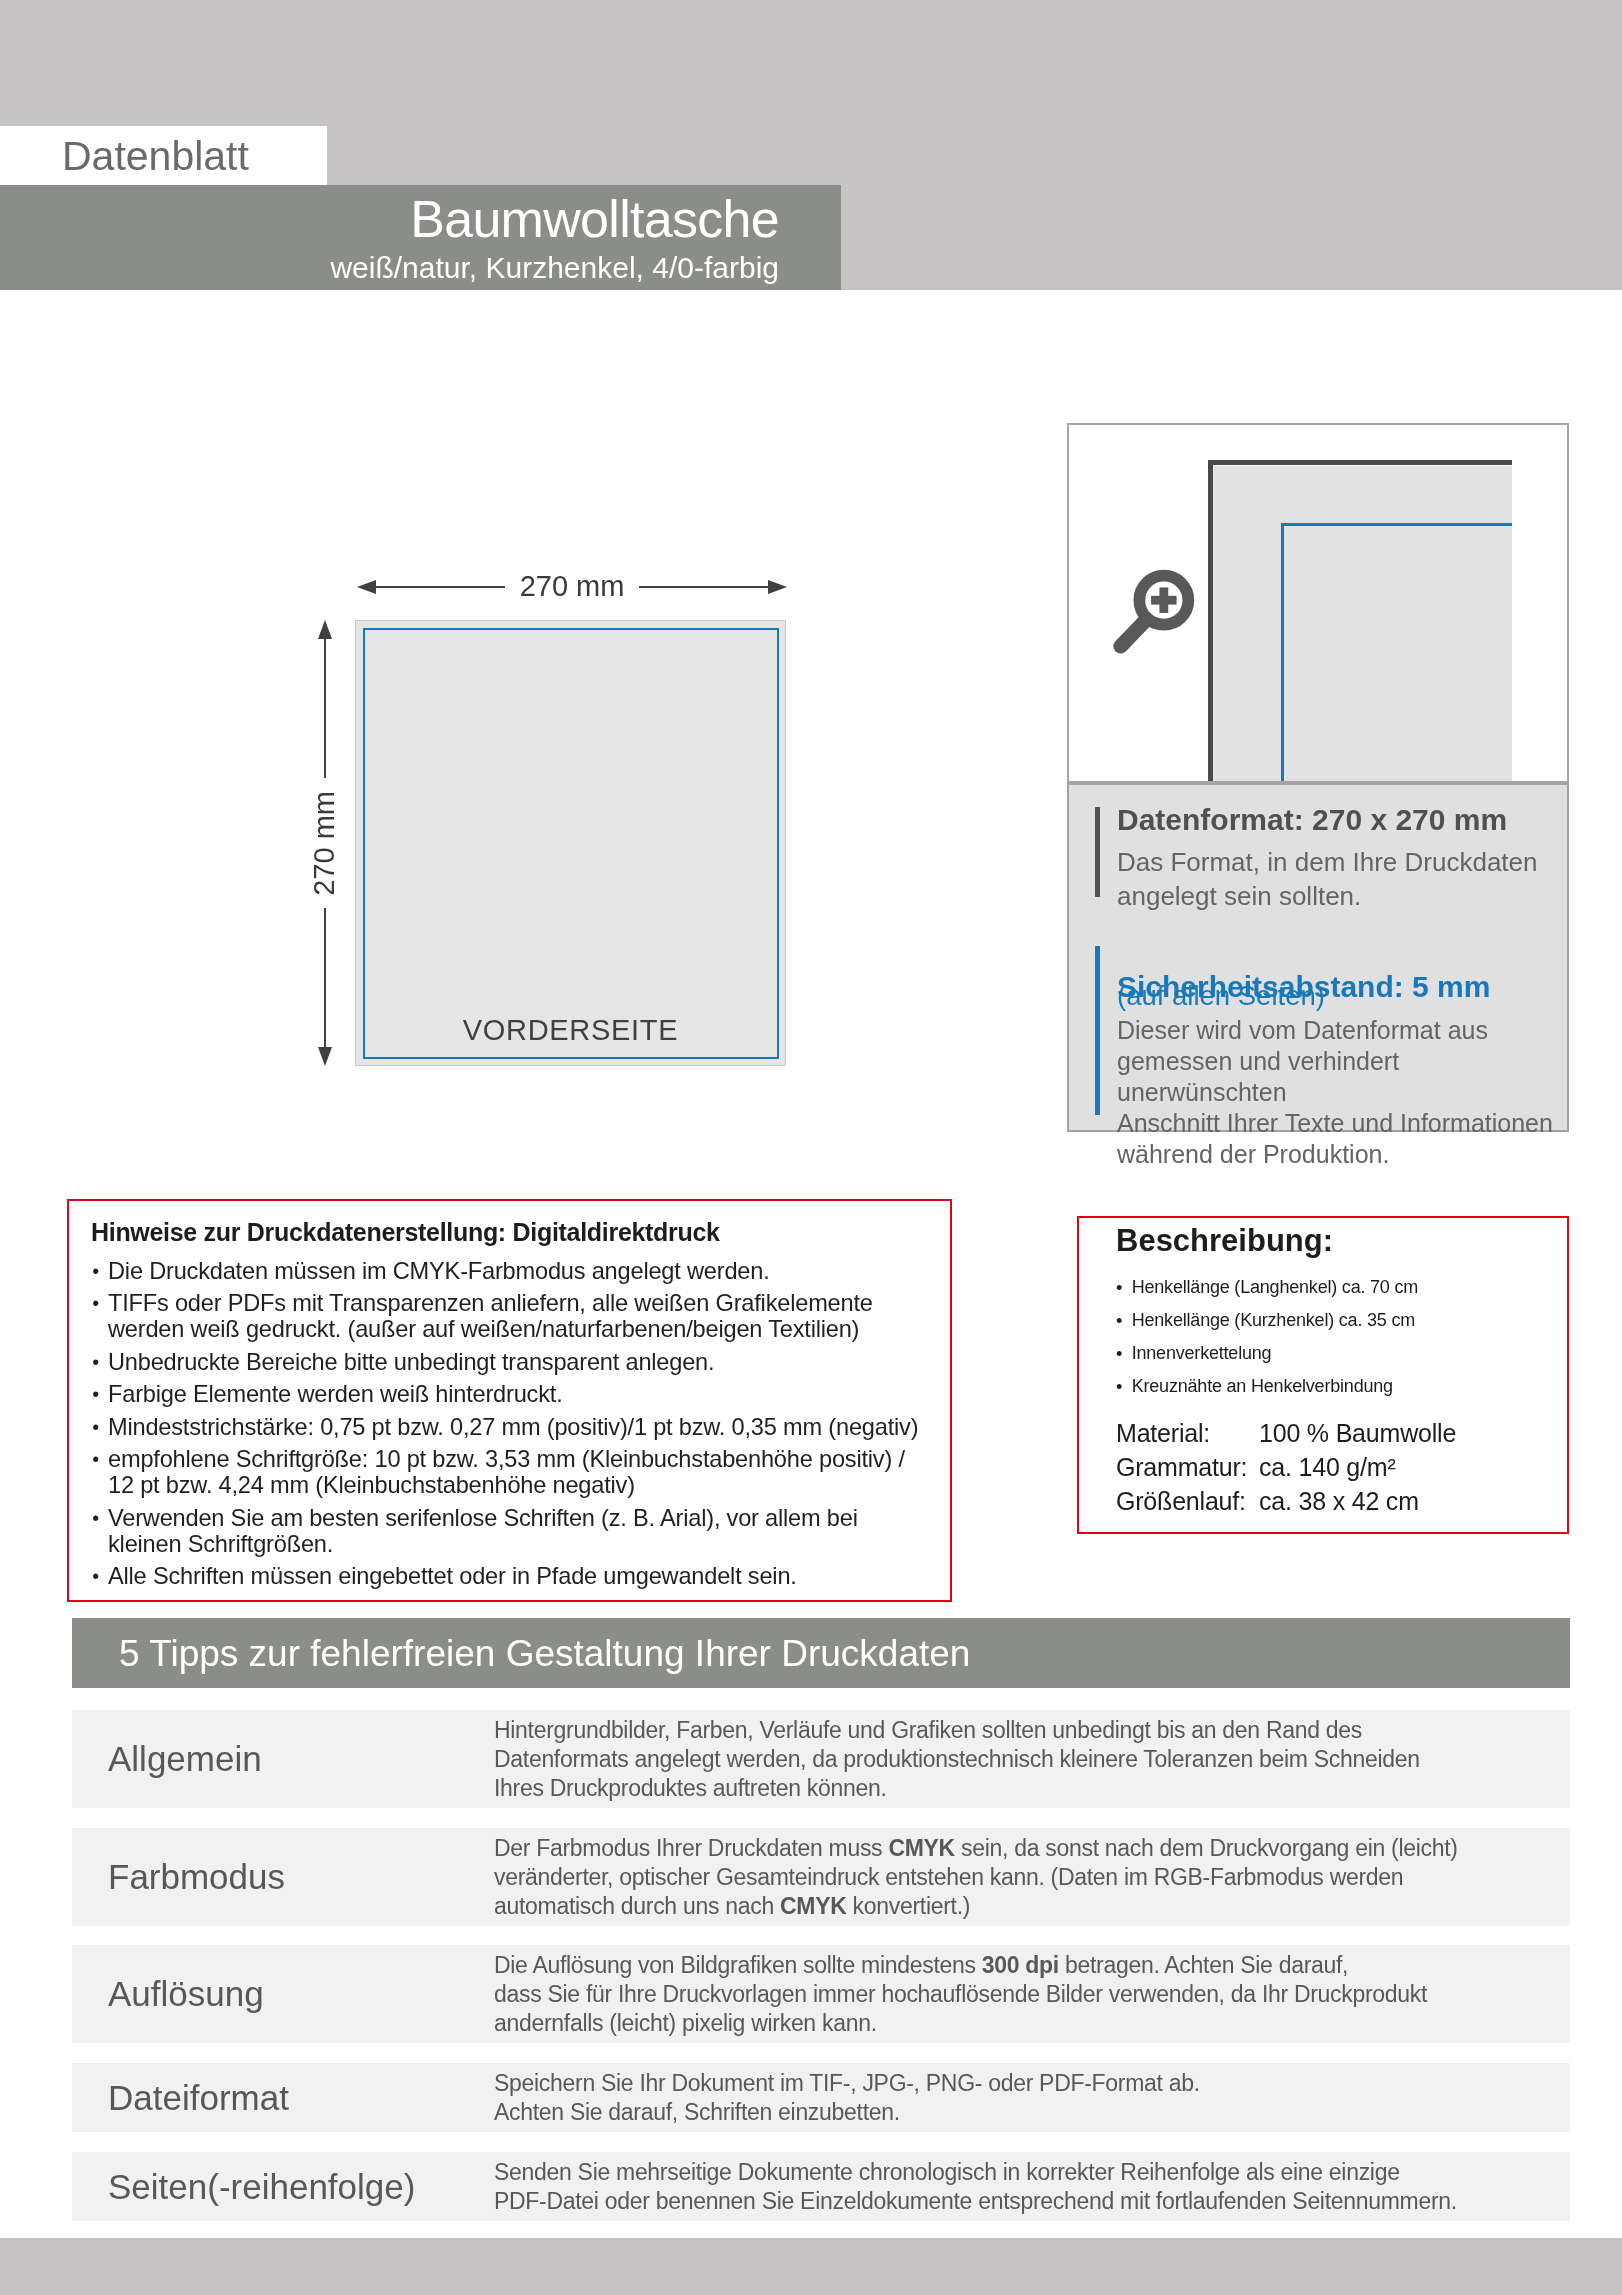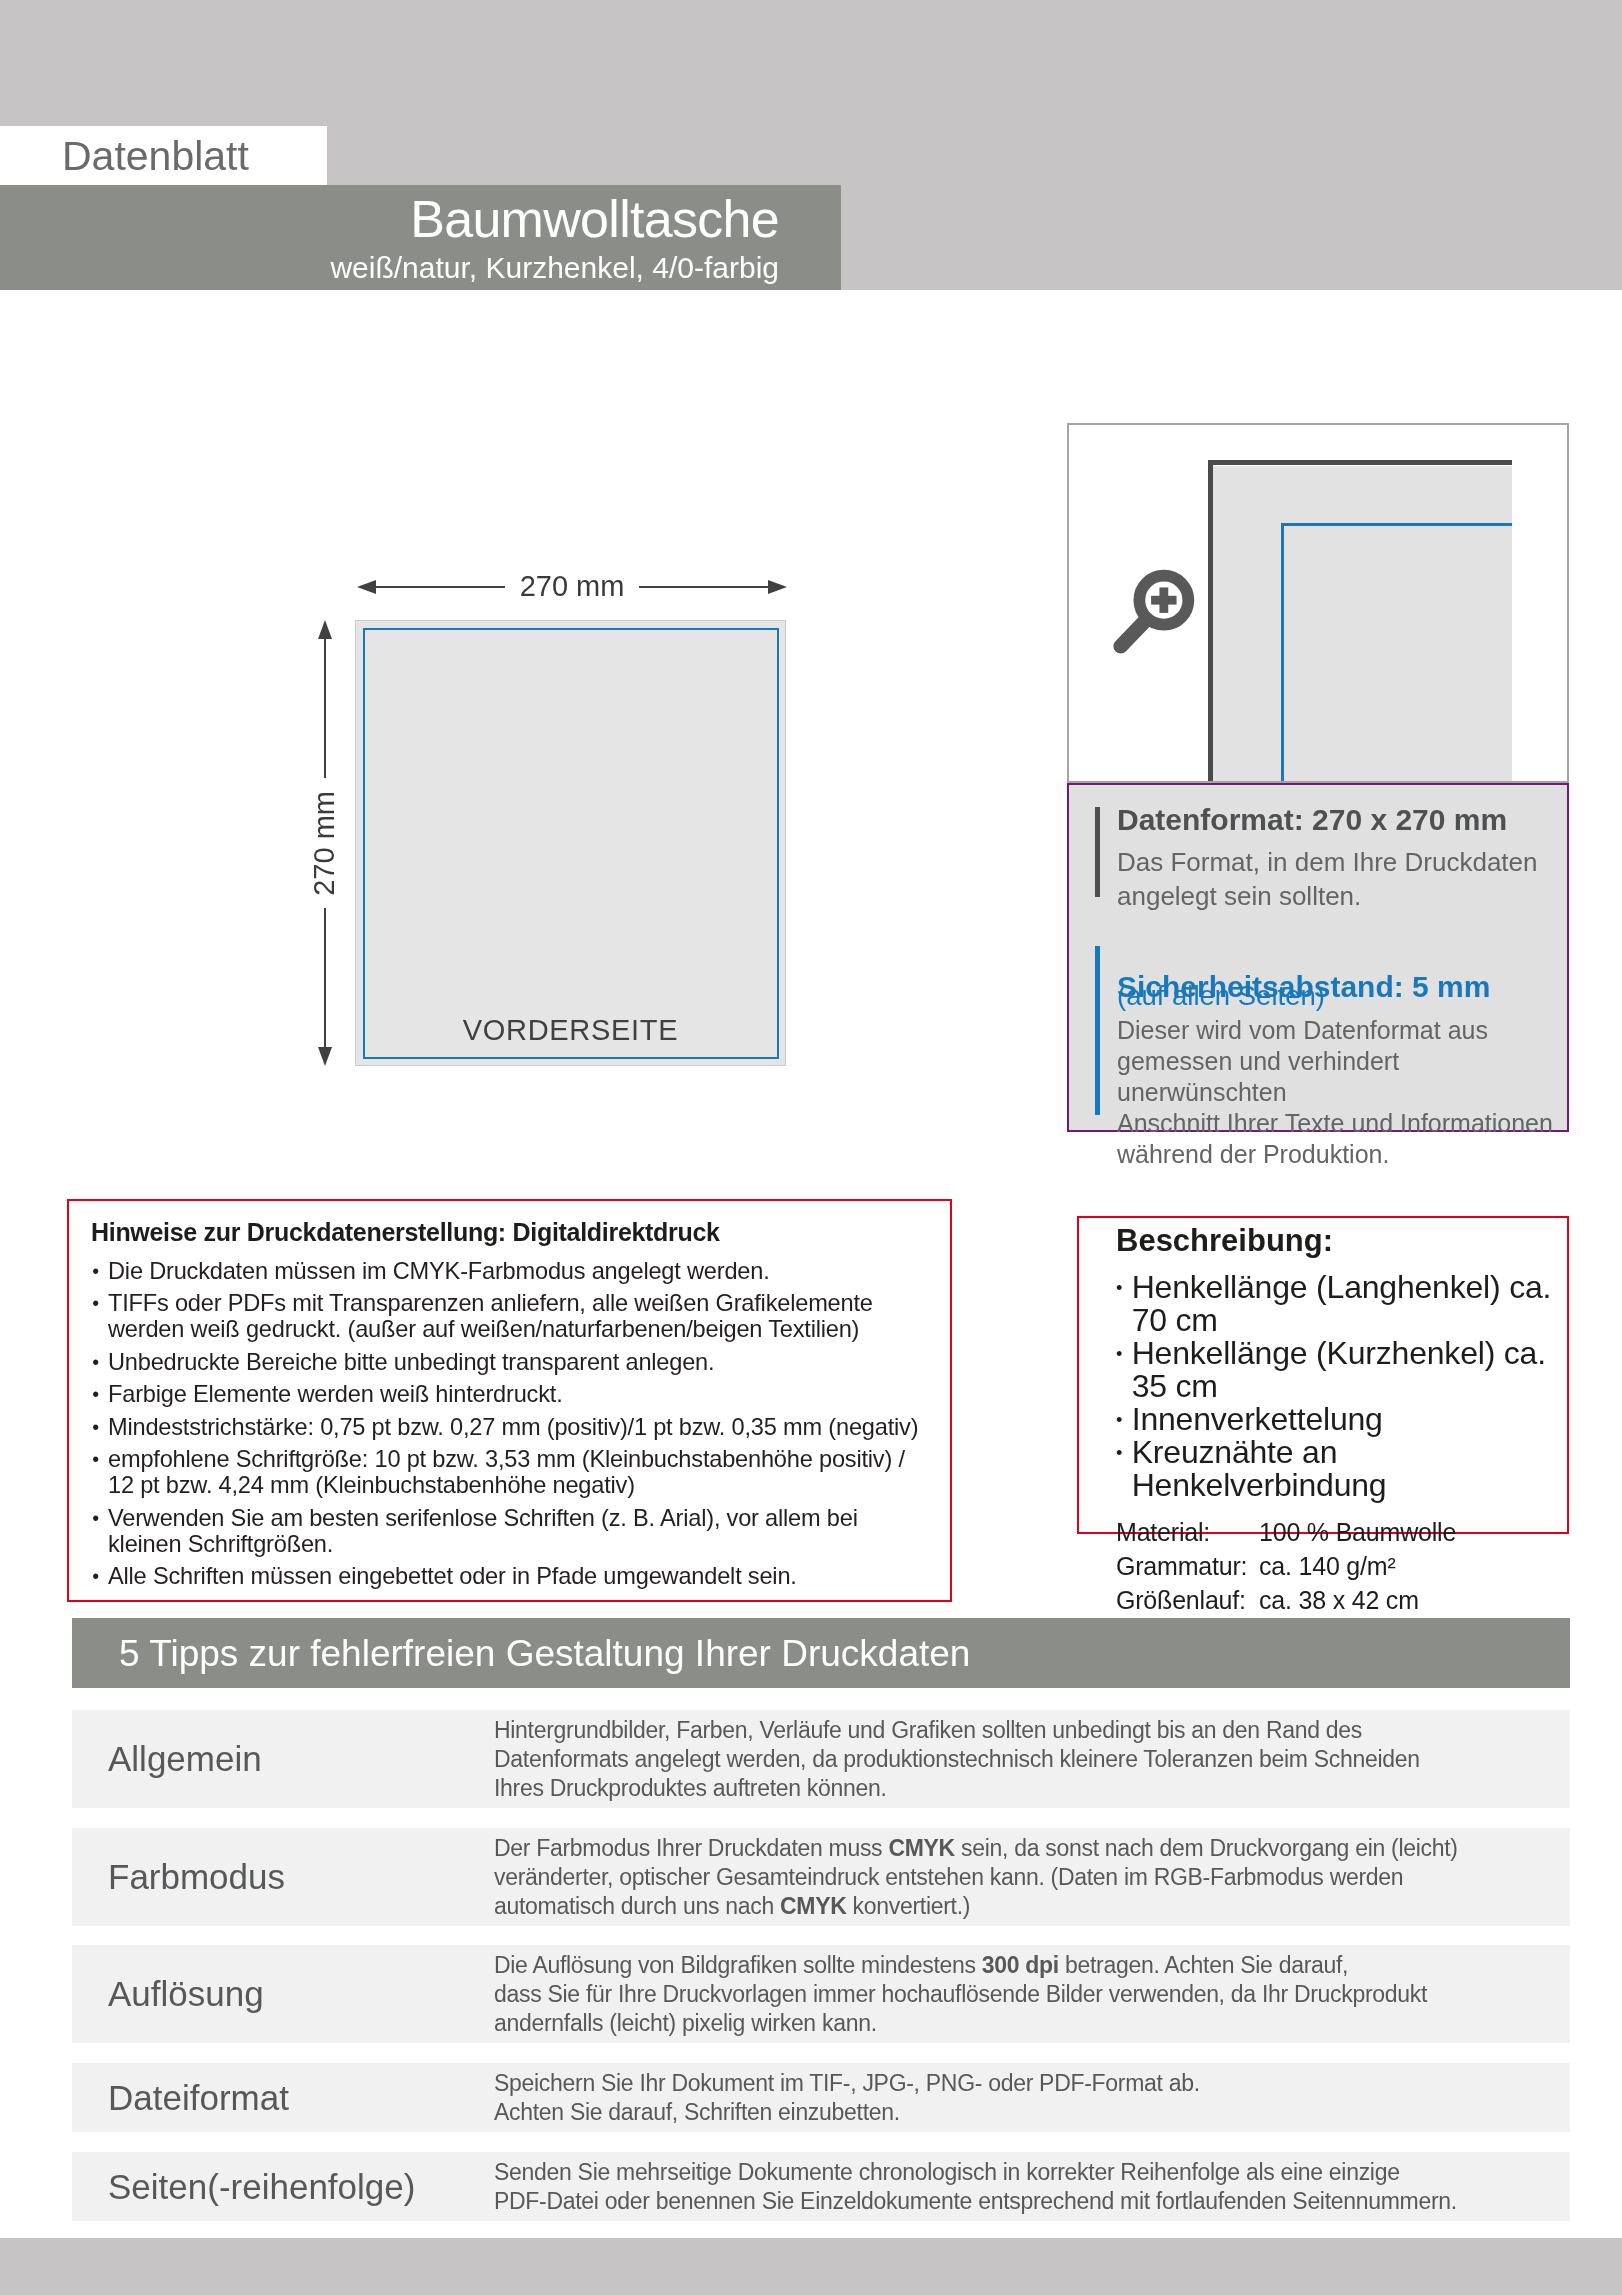--- a/index.html
+++ b/index.html
@@ -34,21 +34,21 @@
   
   .mag-panel{left:1067px;top:423px;width:502px;height:360px;background:#ffffff;border:2px solid #a5a5a5;box-sizing:border-box;}
   .det-vline{left:139px;top:35px;width:5.2px;bottom:0;background:#4a4a4a;}
   .det-hline{left:139px;top:35px;width:304px;height:5.2px;background:#4a4a4a;}
   .det-fill{left:144px;top:41px;width:299px;bottom:0;background:#e3e2e2;}
   .det-bv{left:212px;top:98px;width:3.3px;bottom:0;background:#1878bc;}
   .det-bh{left:212px;top:98px;width:231px;height:3.3px;background:#1878bc;}
   .mag-icon{left:38px;top:136px;width:98px;height:98px;}
 
   
-  .info-box{left:1067px;top:783px;width:502px;height:349px;background:#e1e0e0;border:2px solid #701a75;box-sizing:border-box;}
+  .info-box{left:1067px;top:783px;width:502px;height:349px;background:#e1e0e0;border:2px solid #a3a3a3;box-sizing:border-box;}
   .bar{width:5.9px;background:#4f5052;}
   .df-bar{left:25.5px;top:22px;height:90px;}
   .df-title{left:48px;top:18.3px;font-size:30px;font-weight:bold;color:#4f5052;}
   .df-text{left:48px;top:60px;font-size:26px;line-height:34px;color:#636466;white-space:pre-line;}
   .sa-bar{left:25.5px;top:161px;height:169px;background:#1878bc;}
   .sa-title{left:48px;top:157px;font-size:30px;font-weight:bold;color:#1878bc;margin-top:28px;}
   .sa-sub{left:48px;top:195px;font-size:27.5px;color:#1878bc;}
   .sa-text{left:48px;top:230px;font-size:25px;line-height:31px;color:#636466;white-space:pre-line;}
 
   
@@ -58,21 +58,21 @@
   .hw-list{list-style:none;margin:0;padding:0;}
   .hw-list li{position:relative;margin:0 0 6.5px 0;padding-left:17px;font-size:23.6px;line-height:26px;
               color:#231f20;letter-spacing:-0.2px;}
   .hw-list li::before{content:"•";position:absolute;left:1.3px;top:0;font-size:19.6px;}
 
   
   .beschreibung-box{left:1077px;top:1216px;width:492px;height:318px;background:#ffffff;border:2.6px solid #e2001a;box-sizing:border-box;
                     padding:5px 13px 0 37px;}
   .be-title{font-size:31px;font-weight:bold;color:#1d1d1b;margin:0 0 11.8px 0;}
   .be-list{list-style:none;margin:0 0 13px 0;padding:0;}
-  .be-list li{position:relative;padding-left:15.7px;font-size:32px;line-height:33px;color:#1d1d1b;letter-spacing:-0.2px;}
+  .be-list li{position:relative;padding-left:15.7px;font-size:18px;line-height:33px;color:#1d1d1b;letter-spacing:-0.2px;}
   .be-list li::before{content:"•";position:absolute;left:0;top:0;font-size:18.3px;}
   .spec-row{display:flex;font-size:25px;line-height:34px;color:#1d1d1b;letter-spacing:-0.2px;}
   .spec-label{width:143px;flex:none;}
 
   
   .tips-band{left:72px;top:1618px;width:1498px;height:70px;background:#8a8d88;}
   .tips-band span{display:block;padding-left:47px;line-height:71px;font-size:37px;color:#ffffff;}
   .tip-row{left:72px;width:1498px;background:#f2f1f1;display:flex;align-items:center;}
   .tip-label{flex:none;width:422px;margin:0;padding-left:36px;font-size:35px;font-weight:400;color:#57585a;box-sizing:border-box;}
   .tip-text{flex:1;margin:0;padding-right:19.6px;font-size:23px;line-height:29px;color:#57585a;

